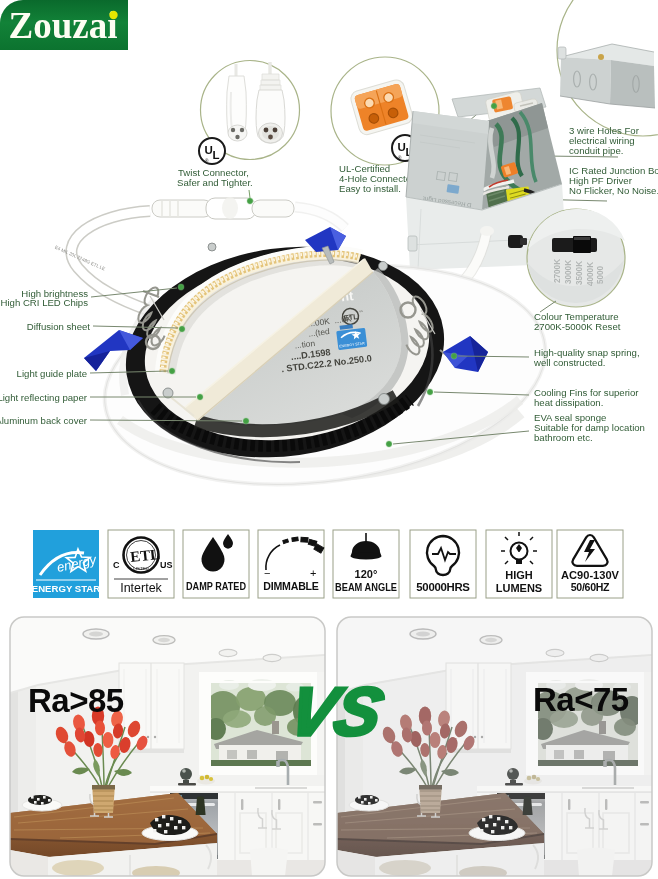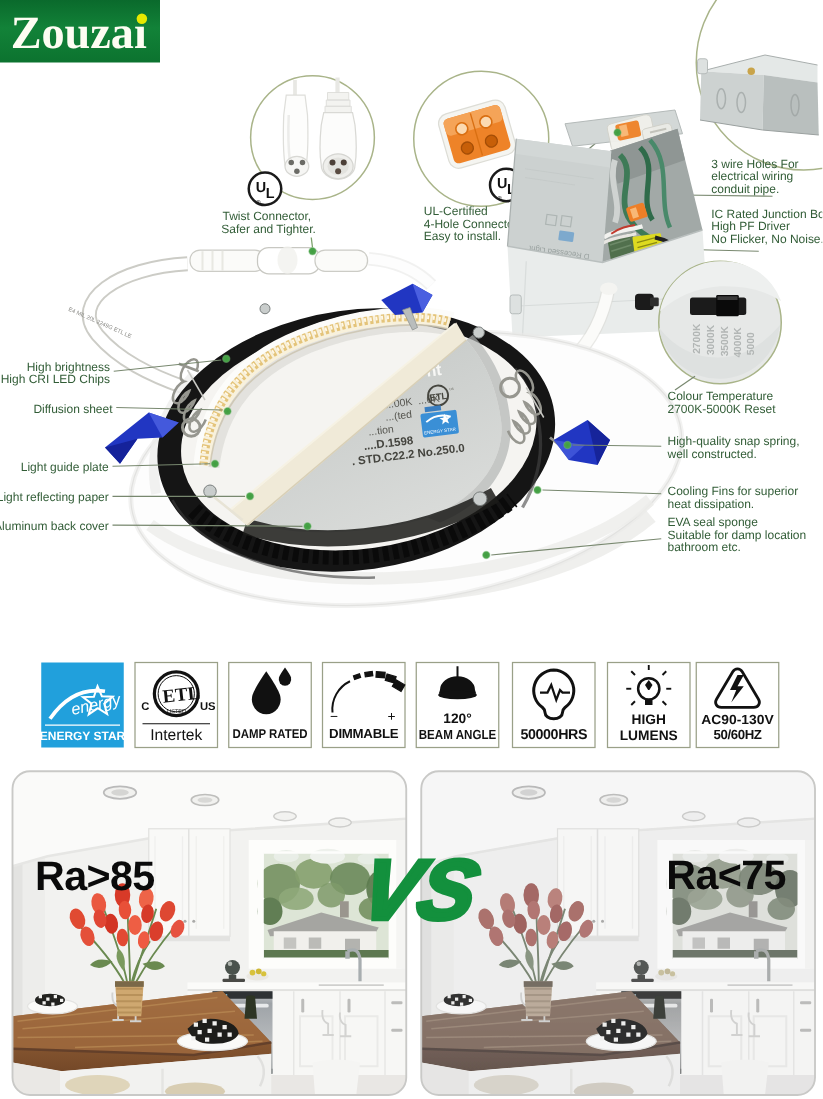--- a/index.html
+++ b/index.html
@@ -1,18 +1,18 @@
 <!DOCTYPE html>
 <html><head>
 <meta charset="utf-8">
 <style>
 html,body{margin:0;padding:0;background:#fff;}
 svg text{font-family:"Liberation Sans",sans-serif;}
 .serif{font-family:"Liberation Serif",serif !important;}
-#stage{position:relative;width:658px;height:879px;background:#fff;overflow:hidden;}
+#stage{position:relative;width:658px;height:879px;background:#fff;overflow:hidden;border-radius:23px;}
 </style>
 </head>
 <body>
 <div id="stage">
 <svg width="658" height="879" viewBox="0 0 658 879">
 <defs>
 <linearGradient id="logoG" x1="0" y1="0" x2="0" y2="1">
   <stop offset="0" stop-color="#0a6a2c"></stop>
           <stop offset="0.45" stop-color="#128238"></stop>
           <stop offset="1" stop-color="#0c732f"></stop>

